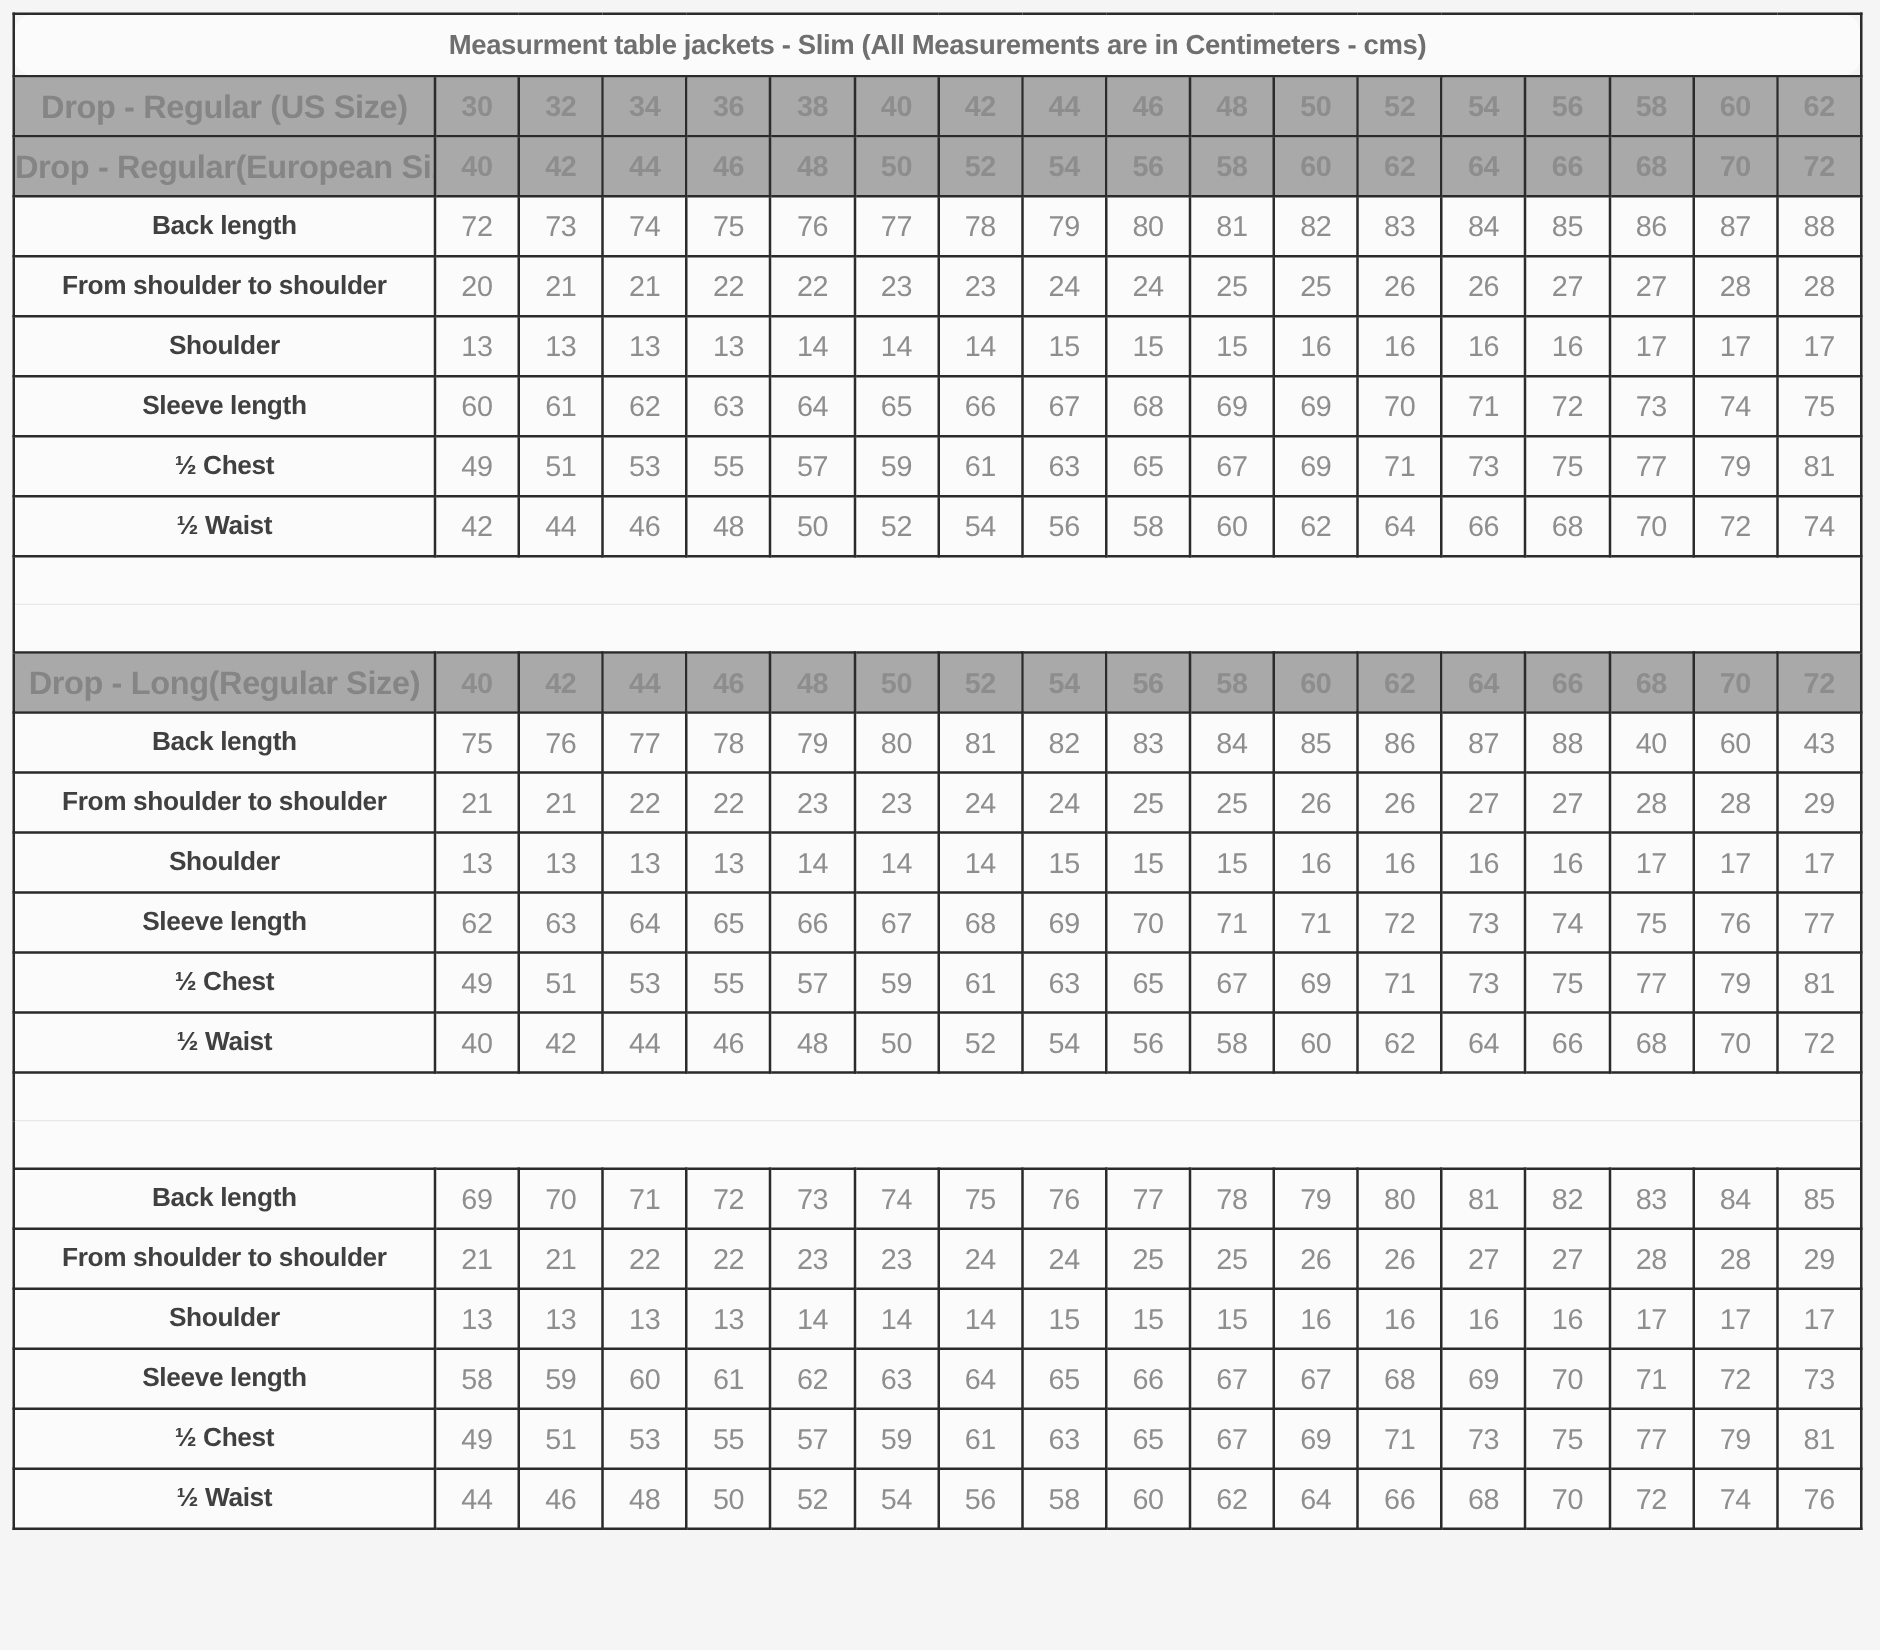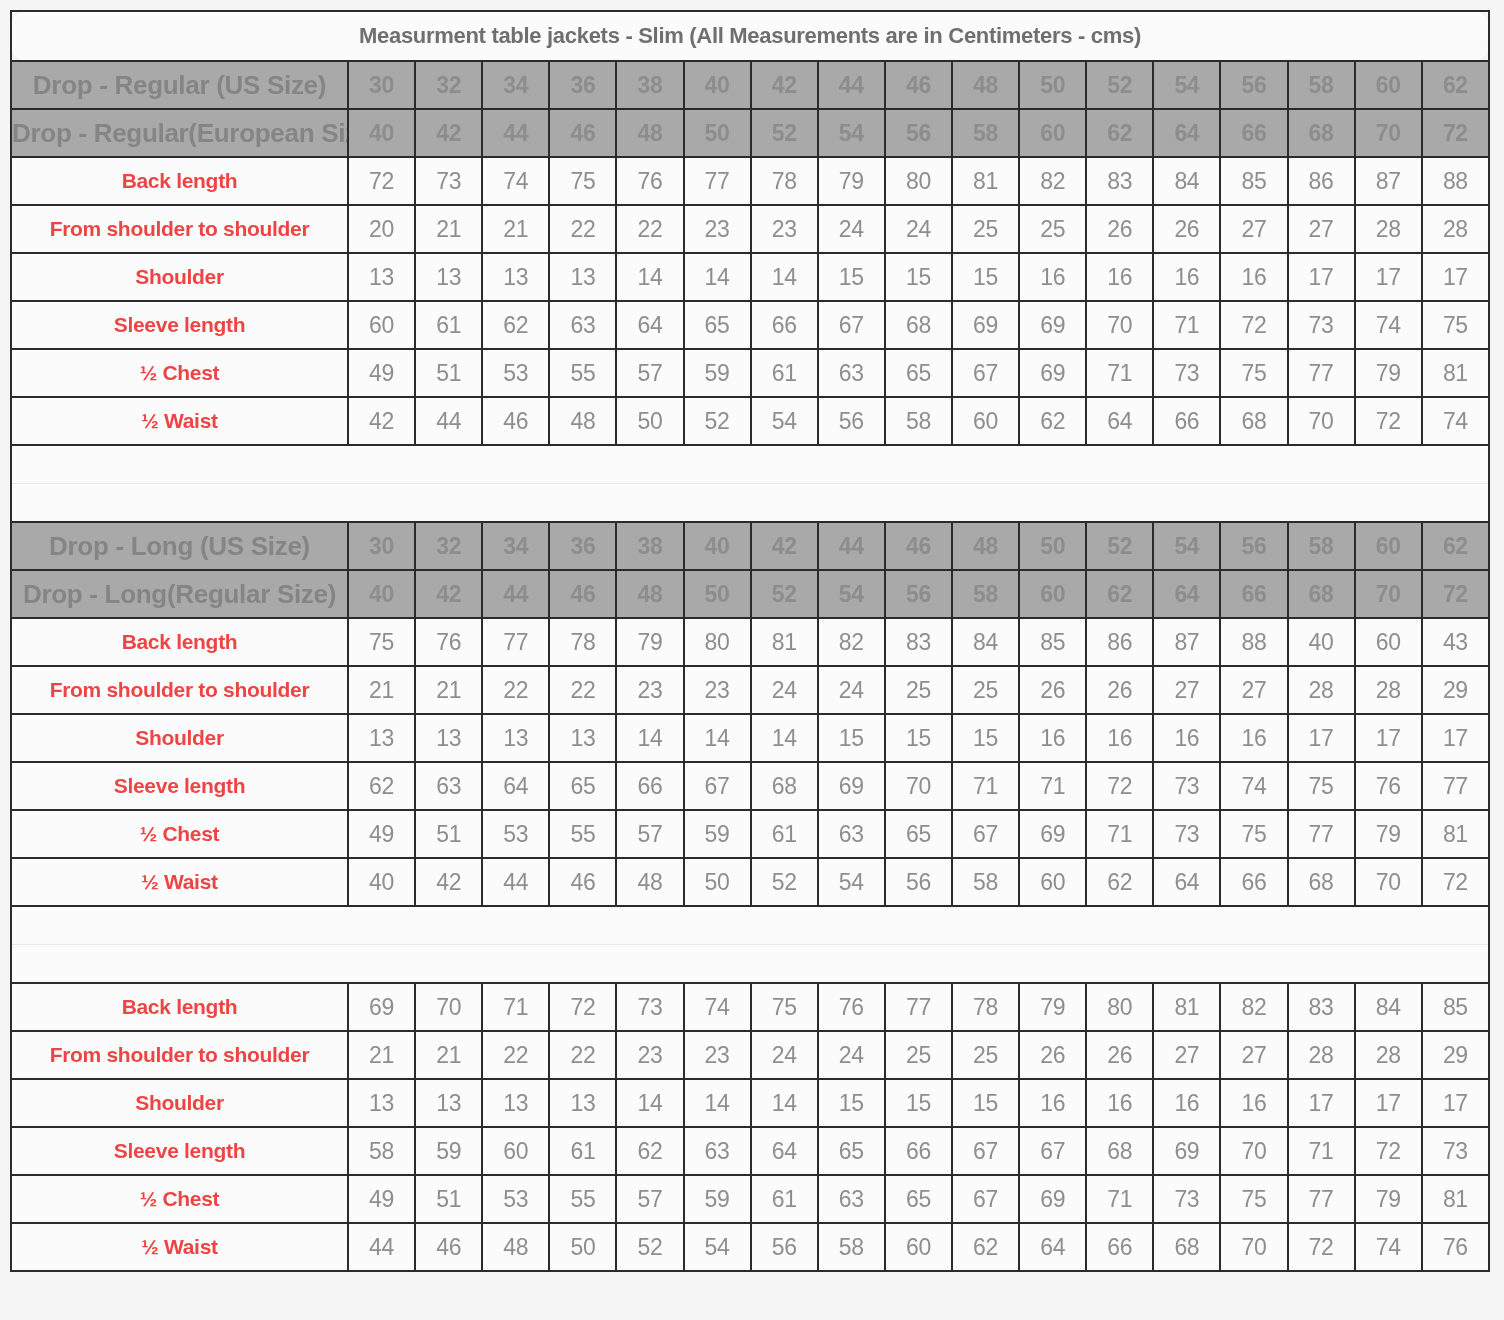--- a/index.html
+++ b/index.html
@@ -37,21 +37,21 @@
     background: #a9a9a9;
     height: 46px;
     font-weight: 700;
   }
   tr.hdr th { color: #858585; font-size: 26px; }
   tr.hdr td { color: #8d8d8d; font-size: 23px; }
   tr.data th, tr.data td {
     background: #fbfbfb;
     height: 46px;
   }
-  tr.data th { color: #ef4444; font-weight: 700; font-size: 21px; margin-left: 24px; }
+  tr.data th { color: #404040; font-weight: 700; font-size: 21px; margin-left: 24px; }
   tr.data td { color: #8e8e8e; font-weight: 400; font-size: 23px; }
   tr.spacer td {
     background: #fbfbfb;
     height: 37px;
     border-top: none;
     border-bottom: none;
   }
   tr.spacer.first td { border-bottom: 1px solid #e8e8e8; }
 </style>
 </head>
@@ -226,40 +226,20 @@
         <td>72</td>
         <td>74</td>
       </tr>
       <tr class="spacer first">
         <td colspan="18"></td>
       </tr>
       <tr class="spacer">
         <td colspan="18"></td>
       </tr>
       <tr class="hdr">
-        <th>Drop - Long (US Size)</th>
-        <td>30</td>
-        <td>32</td>
-        <td>34</td>
-        <td>36</td>
-        <td>38</td>
-        <td>40</td>
-        <td>42</td>
-        <td>44</td>
-        <td>46</td>
-        <td>48</td>
-        <td>50</td>
-        <td>52</td>
-        <td>54</td>
-        <td>56</td>
-        <td>58</td>
-        <td>60</td>
-        <td>62</td>
-      </tr>
-      <tr class="hdr">
         <th>Drop - Long(Regular Size)</th>
         <td>40</td>
         <td>42</td>
         <td>44</td>
         <td>46</td>
         <td>48</td>
         <td>50</td>
         <td>52</td>
         <td>54</td>
         <td>56</td>

